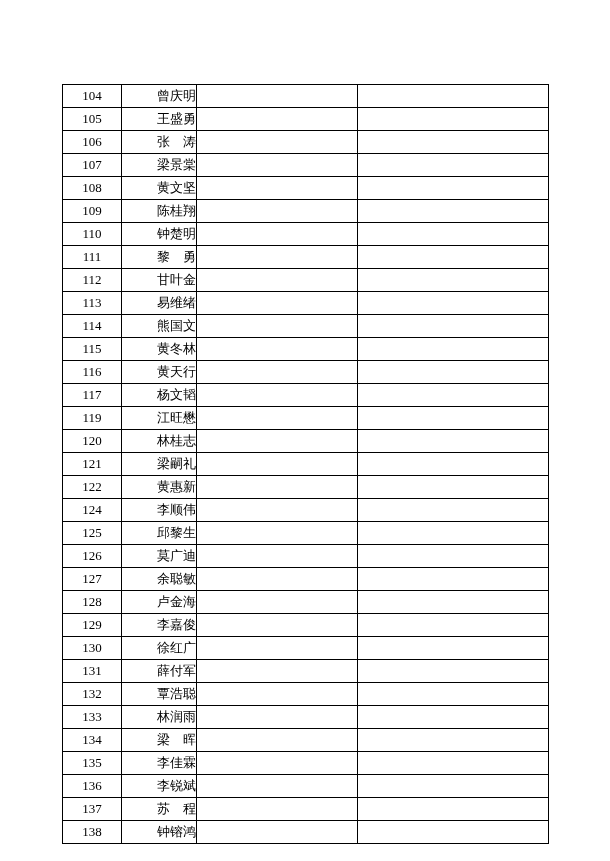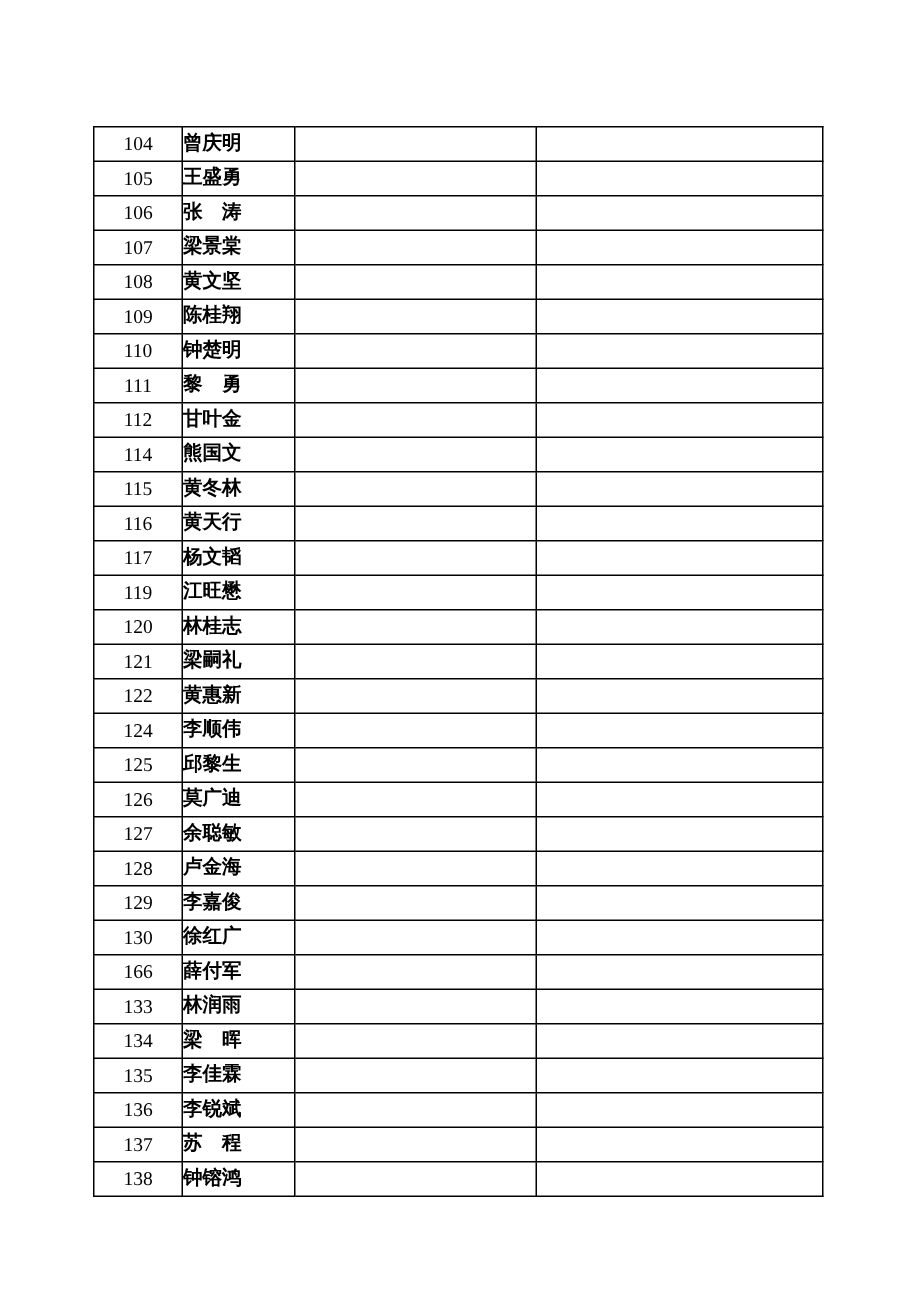--- a/index.html
+++ b/index.html
@@ -41,24 +41,24 @@
     font-size: 13px;
     line-height: 22px;
   }
   td.col-num {
     width: 58px;
     text-align: center;
     font-family: "Liberation Serif", "DejaVu Serif", serif;
   }
   td.col-name {
     width: 74px;
-    text-align: left;
+    text-align: right;
     font-family: "DejaVu Sans", "Liberation Sans", sans-serif;
     font-size: 13px;
-    font-weight: 700;
+    font-weight: 400;
     letter-spacing: 0px;
   }
   td.col-blank-a {
     width: 160px;
   }
   td.col-blank-b {
     width: 190px;
   }
   .name-inner {
     display: inline-block;
@@ -120,20 +120,26 @@
             <td class="col-blank-a"></td>
             <td class="col-blank-b"></td>
           </tr>
           <tr>
             <td class="col-num">112</td>
             <td class="col-name"><span class="name-inner">甘叶金</span></td>
             <td class="col-blank-a"></td>
             <td class="col-blank-b"></td>
           </tr>
           <tr>
+            <td class="col-num">113</td>
+            <td class="col-name"><span class="name-inner">易维绪</span></td>
+            <td class="col-blank-a"></td>
+            <td class="col-blank-b"></td>
+          </tr>
+          <tr>
             <td class="col-num">114</td>
             <td class="col-name"><span class="name-inner">熊国文</span></td>
             <td class="col-blank-a"></td>
             <td class="col-blank-b"></td>
           </tr>
           <tr>
             <td class="col-num">115</td>
             <td class="col-name"><span class="name-inner">黄冬林</span></td>
             <td class="col-blank-a"></td>
             <td class="col-blank-b"></td>
@@ -210,22 +216,28 @@
             <td class="col-blank-a"></td>
             <td class="col-blank-b"></td>
           </tr>
           <tr>
             <td class="col-num">130</td>
             <td class="col-name"><span class="name-inner">徐红广</span></td>
             <td class="col-blank-a"></td>
             <td class="col-blank-b"></td>
           </tr>
           <tr>
-            <td class="col-num">166</td>
+            <td class="col-num">131</td>
             <td class="col-name"><span class="name-inner">薛付军</span></td>
+            <td class="col-blank-a"></td>
+            <td class="col-blank-b"></td>
+          </tr>
+          <tr>
+            <td class="col-num">132</td>
+            <td class="col-name"><span class="name-inner">覃浩聪</span></td>
             <td class="col-blank-a"></td>
             <td class="col-blank-b"></td>
           </tr>
           <tr>
             <td class="col-num">133</td>
             <td class="col-name"><span class="name-inner">林润雨</span></td>
             <td class="col-blank-a"></td>
             <td class="col-blank-b"></td>
           </tr>
           <tr>

